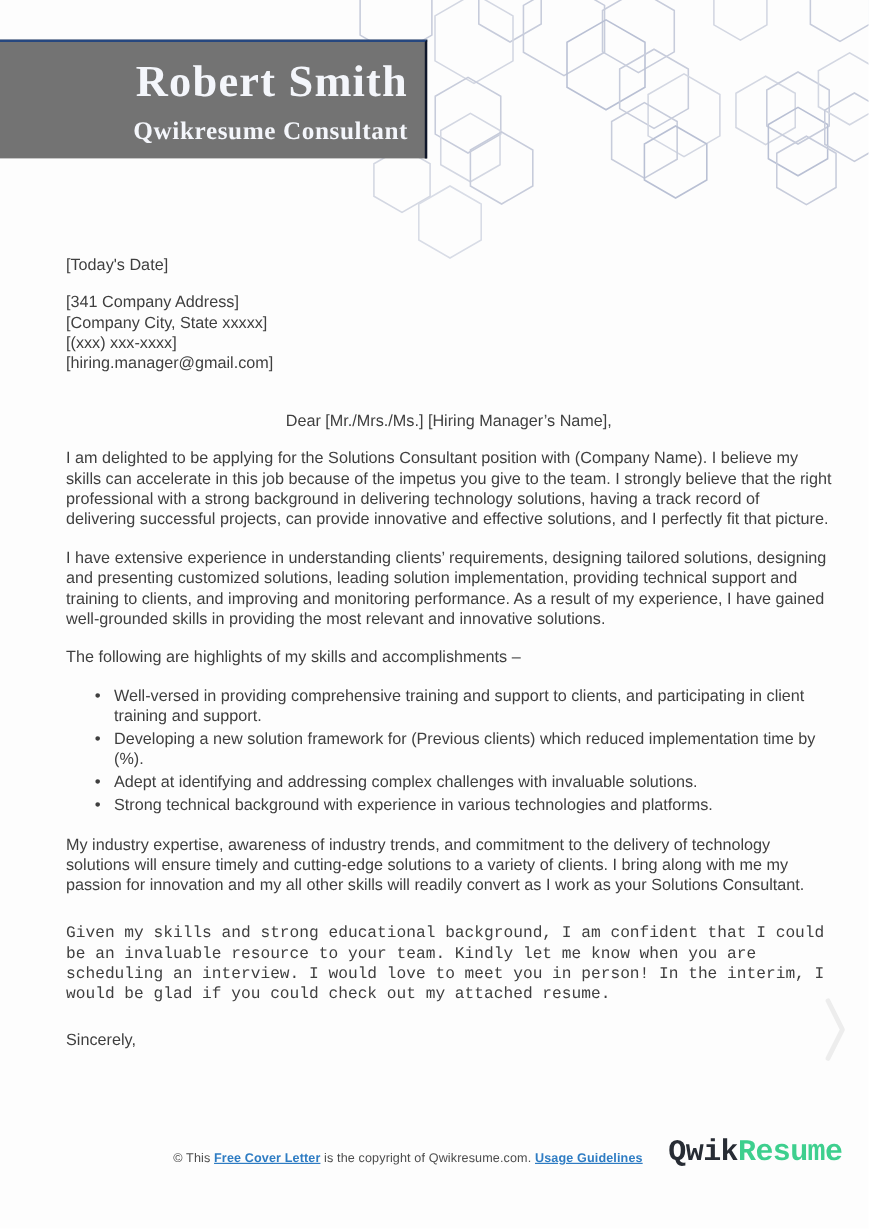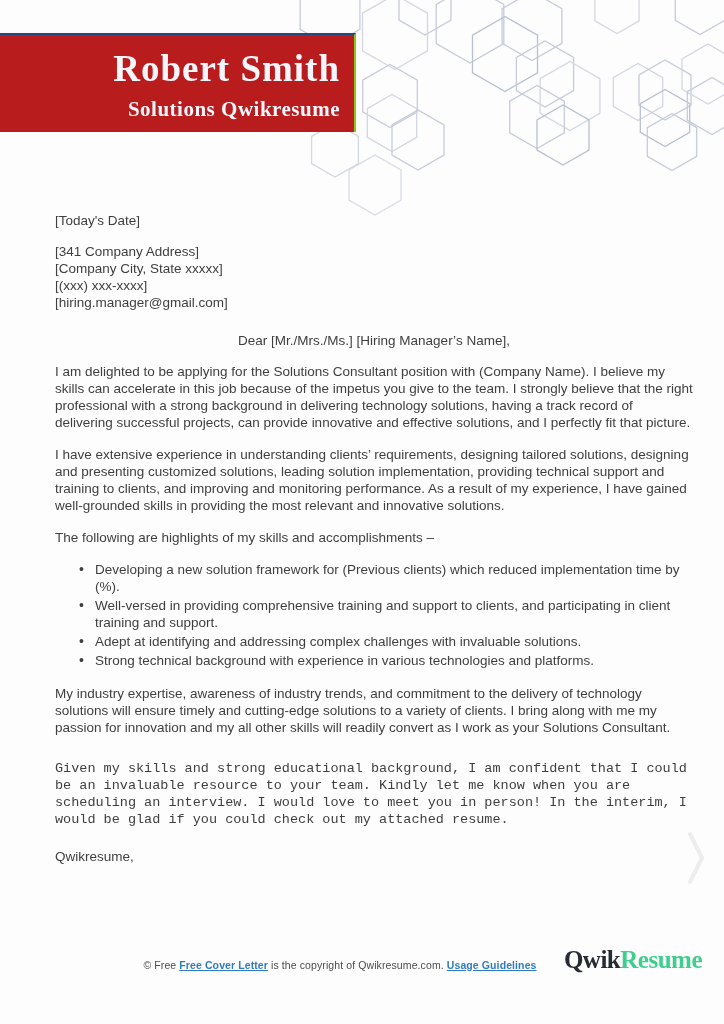--- a/index.html
+++ b/index.html
@@ -25,23 +25,23 @@
     pointer-events: none;
   }
 
   
   .banner {
     position: absolute;
     top: 33px;
     left: 0;
     width: 356px;
     height: 99px;
-    background: #b91c1c;
+    background: #737373;
     border-top: 2px solid #26477f;
-    border-right: 2px solid #84cc16;
+    border-right: 2px solid #0f172a;
     text-align: right;
     padding: 12px 14px 0 0;
     font-family: "Liberation Serif", serif;
     color: #f4f6fb;
   }
   .banner .name {
     font-size: 37px;
     font-weight: 700;
     letter-spacing: 1px;
     line-height: 44px;
@@ -59,21 +59,21 @@
     position: absolute;
     top: 212px;
     left: 55px;
     width: 638px;
     font-size: 13.5px;
     line-height: 17px;
     color: #3f3f3f;
   }
   .letter p { margin-bottom: 15px; }
   .letter .date-line { margin-bottom: 14px; }
-  .letter .address-block { margin-bottom: 21px; }
+  .letter .address-block { margin-bottom: 31px; }
   .letter .address-block div { line-height: 17px; }
   .letter .salutation { margin-bottom: 14px; text-align: center; }
   ul.highlights {
     list-style: none;
     margin: 0 0 16px 0;
     padding: 0;
   }
   ul.highlights li {
     position: relative;
     padding-left: 40px;
@@ -121,21 +121,21 @@
   }
   .logo {
     position: absolute;
     top: 946px;
     right: 22px;
     font-size: 25px;
     font-weight: 700;
     letter-spacing: -0.5px;
     white-space: nowrap;
     cursor: pointer;
-    font-family: Liberation Serif, serif;
+    font-family: Liberation Mono, monospace;
   }
   .logo .qwik { color: #272c34; }
   .logo .resume { color: #3ecf8e; }
 </style>
 </head>
 <body>
 
 <div class="page">
 
   <svg class="hex-pattern" viewBox="0 0 444 235" xmlns="http://www.w3.org/2000/svg" aria-hidden="true">
@@ -164,21 +164,21 @@
       <use href="#hex" transform="translate(392,142) scale(0.95)"></use>
       <use href="#hex" transform="translate(428,74) scale(1.0)" stroke="#d3d7e2"></use>
       <use href="#hex" transform="translate(432,106) scale(0.95)"></use>
       <use href="#hex" transform="translate(55,150) scale(0.9)" stroke="#d3d7e2"></use>
       <use href="#hex" transform="translate(95,185) scale(1.0)" stroke="#d8dce6"></use>
     </g>
   </svg>
 
   <header class="banner">
     <div class="name">Robert Smith</div>
-    <div class="role">Solutions Qwikresume</div>
+    <div class="role">Qwikresume Consultant</div>
   </header>
 
   <main class="letter">
     <p class="date-line">[Today's Date]</p>
 
     <div class="address-block">
       <div>[341 Company Address]</div>
       <div>[Company City, State xxxxx]</div>
       <div>[(xxx) xxx-xxxx]</div>
       <div>[hiring.manager@gmail.com]</div>
@@ -186,41 +186,41 @@
 
     <p class="salutation">Dear [Mr./Mrs./Ms.] [Hiring Manager’s Name],</p>
 
     <p>I am delighted to be applying for the Solutions Consultant position with (Company Name). I believe my skills can accelerate in this job because of the impetus you give to the team. I strongly believe that the right professional with a strong background in delivering technology solutions, having a track record of delivering successful projects, can provide innovative and effective solutions, and I perfectly fit that picture.</p>
 
     <p>I have extensive experience in understanding clients’ requirements, designing tailored solutions, designing and presenting customized solutions, leading solution implementation, providing technical support and training to clients, and improving and monitoring performance. As a result of my experience, I have gained well-grounded skills in providing the most relevant and innovative solutions.</p>
 
     <p>The following are highlights of my skills and accomplishments –</p>
 
     <ul class="highlights">
+      <li>Well-versed in providing comprehensive training and support to clients, and participating in client training and support.</li>
       <li>Developing a new solution framework for (Previous clients) which reduced implementation time by (%).</li>
-      <li>Well-versed in providing comprehensive training and support to clients, and participating in client training and support.</li>
       <li>Adept at identifying and addressing complex challenges with invaluable solutions.</li>
       <li>Strong technical background with experience in various technologies and platforms.</li>
     </ul>
 
     <p class="pre-close">My industry expertise, awareness of industry trends, and commitment to the delivery of technology solutions will ensure timely and cutting-edge solutions to a variety of clients. I bring along with me my passion for innovation and my all other skills will readily convert as I work as your Solutions Consultant.</p>
 
     <p class="last-para">Given my skills and strong educational background, I am confident that I could be an invaluable resource to your team. Kindly let me know when you are scheduling an interview. I would love to meet you in person! In the interim, I would be glad if you could check out my attached resume.</p>
 
     <div class="closing">
-      <div>Qwikresume,</div>
+      <div>Sincerely,</div>
     </div>
   </main>
 
   <svg class="next-chevron" viewBox="0 0 20 60" xmlns="http://www.w3.org/2000/svg">
     <polyline points="4,6 16,30 4,54" fill="none" stroke="#ededed" stroke-width="4" stroke-linecap="round" stroke-linejoin="round"></polyline>
   </svg>
 
   <div class="footer-note">
-    <span>© Free</span>
+    <span>© This</span>
     <a>Free Cover Letter</a>
     <span>is the copyright of Qwikresume.com.</span>
     <a>Usage Guidelines</a>
   </div>
 
   <div class="logo">
     <span class="qwik">Qwik</span><span class="resume">Resume</span>
   </div>
 
 </div>

